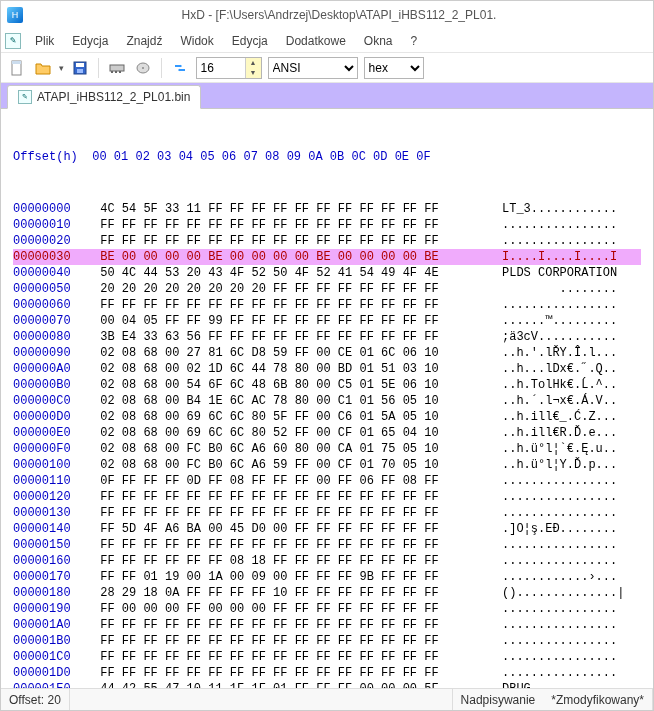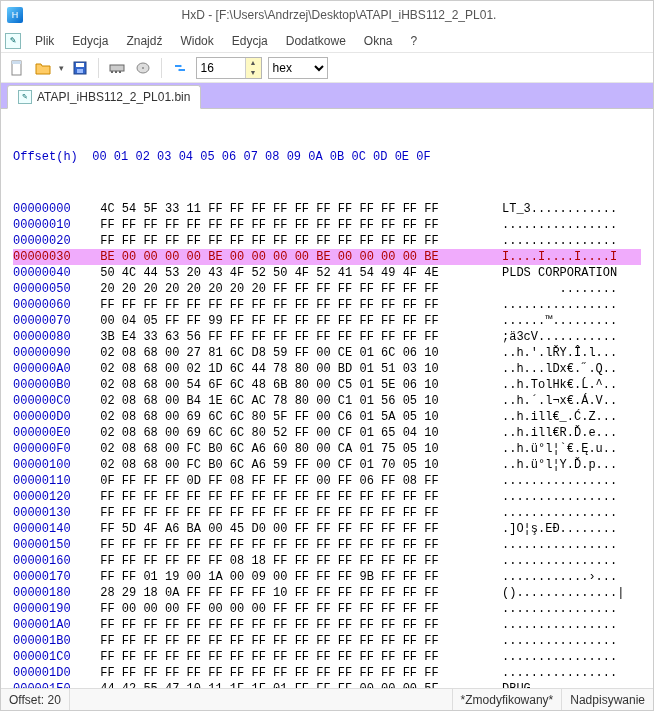--- a/index.html
+++ b/index.html
@@ -209,35 +209,38 @@
         <path d="M13 11H7l2 2-3-3 3-3-2 2h6z" fill="#39f"></path>
       </svg>
   </div>
   <div class="spin">
     <input value="16" style="">
     <div class="arrows">
         <div>▲</div>
         <div>▼</div>
       </div>
   </div>
+  <select class="tool-select" style="width:90px">
+    <option>ANSI</option>
+  </select>
   <select class="tool-select" style="width:60px">
     <option>hex</option>
   </select>
 </div>
 
 <div class="tabbar">
   <div class="tab">
     <div class="tab-icon">✎</div>
     <span>ATAPI_iHBS112_2_PL01.bin</span>
   </div>
 </div>
 
 <div class="hex-area">
   <div class="hex-header"><span>Offset(h)</span>  <span>00 01 02 03 04 05 06 07 08 09 0A 0B 0C 0D 0E 0F</span></div>
   <div id="hex-rows"><div class="hex-row"><span class="hex-off">00000000</span><span class="hex-bytes"> 4C 54 5F 33 11 FF FF FF FF FF FF FF FF FF FF FF  </span><span class="hex-ascii">LT_3............</span></div><div class="hex-row"><span class="hex-off">00000010</span><span class="hex-bytes"> FF FF FF FF FF FF FF FF FF FF FF FF FF FF FF FF  </span><span class="hex-ascii">................</span></div><div class="hex-row"><span class="hex-off">00000020</span><span class="hex-bytes"> FF FF FF FF FF FF FF FF FF FF FF FF FF FF FF FF  </span><span class="hex-ascii">................</span></div><div class="hex-row row-hl"><span class="hex-off">00000030</span><span class="hex-bytes"> BE 00 00 00 00 BE 00 00 00 00 BE 00 00 00 00 BE  </span><span class="hex-ascii">I....I....I....I</span></div><div class="hex-row"><span class="hex-off">00000040</span><span class="hex-bytes"> 50 4C 44 53 20 43 4F 52 50 4F 52 41 54 49 4F 4E  </span><span class="hex-ascii">PLDS CORPORATION</span></div><div class="hex-row"><span class="hex-off">00000050</span><span class="hex-bytes"> 20 20 20 20 20 20 20 20 FF FF FF FF FF FF FF FF  </span><span class="hex-ascii">        ........</span></div><div class="hex-row"><span class="hex-off">00000060</span><span class="hex-bytes"> FF FF FF FF FF FF FF FF FF FF FF FF FF FF FF FF  </span><span class="hex-ascii">................</span></div><div class="hex-row"><span class="hex-off">00000070</span><span class="hex-bytes"> 00 04 05 FF FF 99 FF FF FF FF FF FF FF FF FF FF  </span><span class="hex-ascii">......™.........</span></div><div class="hex-row"><span class="hex-off">00000080</span><span class="hex-bytes"> 3B E4 33 63 56 FF FF FF FF FF FF FF FF FF FF FF  </span><span class="hex-ascii">;ä3cV...........</span></div><div class="hex-row"><span class="hex-off">00000090</span><span class="hex-bytes"> 02 08 68 00 27 81 6C D8 59 FF 00 CE 01 6C 06 10  </span><span class="hex-ascii">..h.'.lŘY.Î.l...</span></div><div class="hex-row"><span class="hex-off">000000A0</span><span class="hex-bytes"> 02 08 68 00 02 1D 6C 44 78 80 00 BD 01 51 03 10  </span><span class="hex-ascii">..h...lDx€.˝.Q..</span></div><div class="hex-row"><span class="hex-off">000000B0</span><span class="hex-bytes"> 02 08 68 00 54 6F 6C 48 6B 80 00 C5 01 5E 06 10  </span><span class="hex-ascii">..h.TolHk€.Ĺ.^..</span></div><div class="hex-row"><span class="hex-off">000000C0</span><span class="hex-bytes"> 02 08 68 00 B4 1E 6C AC 78 80 00 C1 01 56 05 10  </span><span class="hex-ascii">..h.´.l¬x€.Á.V..</span></div><div class="hex-row"><span class="hex-off">000000D0</span><span class="hex-bytes"> 02 08 68 00 69 6C 6C 80 5F FF 00 C6 01 5A 05 10  </span><span class="hex-ascii">..h.ill€_.Ć.Z...</span></div><div class="hex-row"><span class="hex-off">000000E0</span><span class="hex-bytes"> 02 08 68 00 69 6C 6C 80 52 FF 00 CF 01 65 04 10  </span><span class="hex-ascii">..h.ill€R.Ď.e...</span></div><div class="hex-row"><span class="hex-off">000000F0</span><span class="hex-bytes"> 02 08 68 00 FC B0 6C A6 60 80 00 CA 01 75 05 10  </span><span class="hex-ascii">..h.ü°l¦`€.Ę.u..</span></div><div class="hex-row"><span class="hex-off">00000100</span><span class="hex-bytes"> 02 08 68 00 FC B0 6C A6 59 FF 00 CF 01 70 05 10  </span><span class="hex-ascii">..h.ü°l¦Y.Ď.p...</span></div><div class="hex-row"><span class="hex-off">00000110</span><span class="hex-bytes"> 0F FF FF FF 0D FF 08 FF FF FF 00 FF 06 FF 08 FF  </span><span class="hex-ascii">................</span></div><div class="hex-row"><span class="hex-off">00000120</span><span class="hex-bytes"> FF FF FF FF FF FF FF FF FF FF FF FF FF FF FF FF  </span><span class="hex-ascii">................</span></div><div class="hex-row"><span class="hex-off">00000130</span><span class="hex-bytes"> FF FF FF FF FF FF FF FF FF FF FF FF FF FF FF FF  </span><span class="hex-ascii">................</span></div><div class="hex-row"><span class="hex-off">00000140</span><span class="hex-bytes"> FF 5D 4F A6 BA 00 45 D0 00 FF FF FF FF FF FF FF  </span><span class="hex-ascii">.]O¦ş.EĐ........</span></div><div class="hex-row"><span class="hex-off">00000150</span><span class="hex-bytes"> FF FF FF FF FF FF FF FF FF FF FF FF FF FF FF FF  </span><span class="hex-ascii">................</span></div><div class="hex-row"><span class="hex-off">00000160</span><span class="hex-bytes"> FF FF FF FF FF FF 08 18 FF FF FF FF FF FF FF FF  </span><span class="hex-ascii">................</span></div><div class="hex-row"><span class="hex-off">00000170</span><span class="hex-bytes"> FF FF 01 19 00 1A 00 09 00 FF FF FF 9B FF FF FF  </span><span class="hex-ascii">............›...</span></div><div class="hex-row"><span class="hex-off">00000180</span><span class="hex-bytes"> 28 29 18 0A FF FF FF FF 10 FF FF FF FF FF FF FF  </span><span class="hex-ascii">()..............|</span></div><div class="hex-row"><span class="hex-off">00000190</span><span class="hex-bytes"> FF 00 00 00 FF 00 00 00 FF FF FF FF FF FF FF FF  </span><span class="hex-ascii">................</span></div><div class="hex-row"><span class="hex-off">000001A0</span><span class="hex-bytes"> FF FF FF FF FF FF FF FF FF FF FF FF FF FF FF FF  </span><span class="hex-ascii">................</span></div><div class="hex-row"><span class="hex-off">000001B0</span><span class="hex-bytes"> FF FF FF FF FF FF FF FF FF FF FF FF FF FF FF FF  </span><span class="hex-ascii">................</span></div><div class="hex-row"><span class="hex-off">000001C0</span><span class="hex-bytes"> FF FF FF FF FF FF FF FF FF FF FF FF FF FF FF FF  </span><span class="hex-ascii">................</span></div><div class="hex-row"><span class="hex-off">000001D0</span><span class="hex-bytes"> FF FF FF FF FF FF FF FF FF FF FF FF FF FF FF FF  </span><span class="hex-ascii">................</span></div><div class="hex-row"><span class="hex-off">000001E0</span><span class="hex-bytes"> 44 42 55 47 10 11 1F 1F 01 FF FF FF 00 00 00 5F  </span><span class="hex-ascii">DBUG..........._</span></div></div>
 </div>
 
 <div class="statusbar">
   <div class="cell">Offset: 20</div>
   <div class="spacer"></div>
+  <div class="cell" style="border-right:none">Nadpisywanie</div>
   <div class="cell">*Zmodyfikowany*</div>
-  <div class="cell" style="border-right:none">Nadpisywanie</div>
 </div>
 
 </body></html>

